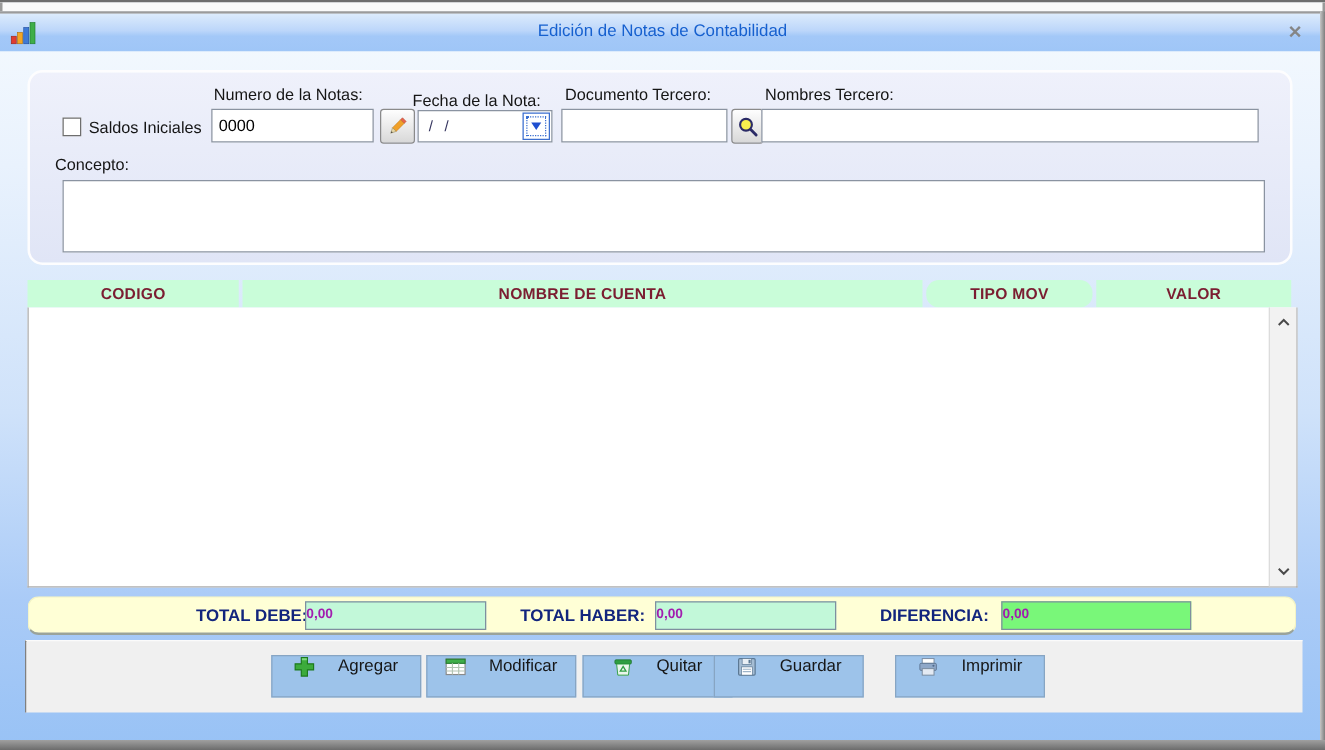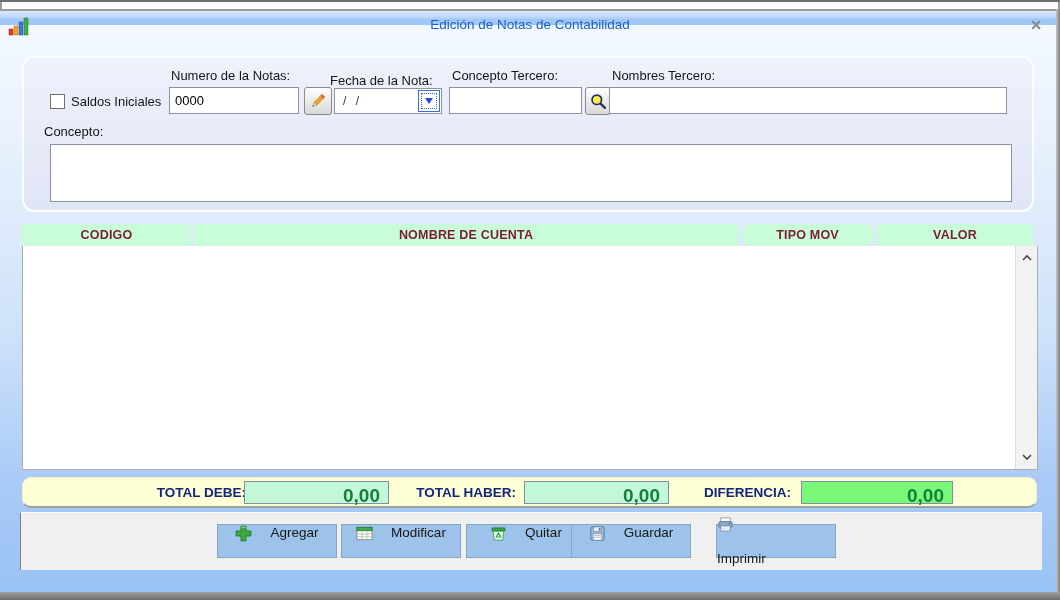--- a/index.html
+++ b/index.html
@@ -8,21 +8,21 @@
     font-family:"Liberation Sans",sans-serif;
     background:linear-gradient(180deg,#f2f8fe 6%,#e9f2fd 22%,#cfe2fa 55%,#aacbf7 80%,#98c2f5 100%);
   }
   
   .tf1{position:absolute;top:0;left:0;right:0;height:2px;background:#6e6e6e;}
   .tf2{position:absolute;top:2px;left:0;right:0;height:7px;background:#fafafa;border-left:2px solid #9a9a9a;border-right:2px solid #9a9a9a;box-sizing:border-box;}
   .tf3{position:absolute;top:9px;left:0;right:0;height:2px;background:#9b9b9b;}
   .bottom-frame{position:absolute;bottom:0;left:0;right:0;height:8px;background:linear-gradient(180deg,#a0a0a0,#6c6c6c);}
   .right-frame{position:absolute;top:9px;bottom:8px;right:0;width:4px;background:linear-gradient(90deg,#c6c6c6,#7e7e7e);}
   
-  .titlebar{position:absolute;top:11px;left:0;right:0;height:14px;
+  .titlebar{position:absolute;top:11px;left:0;right:0;height:30px;
     background:linear-gradient(180deg,#dcebfc 0%,#bcd6fa 45%,#a3c8f8 60%,#9fc6f7 100%);padding-left:28px;}
   .app-icon{position:absolute;left:8px;top:5px;width:22px;height:20px;}
   .wtitle{position:absolute;left:0;right:0;top:6px;text-align:center;font-size:13.5px;color:#1660cf;}
   .close-x{position:absolute;right:18px;top:6px;font-size:14px;font-weight:bold;color:#858585;cursor:default;}
   
   .form-panel{position:absolute;left:22px;top:56px;width:1012px;height:156px;box-sizing:border-box;
     background:linear-gradient(180deg,#eff1fb,#e0e5f6);border:2px solid #fdfdfe;border-radius:12px;}
   .lbl{position:absolute;font-size:13px;color:#151515;white-space:nowrap;}
   .l-numero{left:147px;top:10px;} .l-fecha{left:306px;top:15px;}
   .l-doc{left:428px;top:10px;} .l-nombres{left:588px;top:10px;} .l-concepto{left:20px;top:66px;}
@@ -49,30 +49,30 @@
   .h1{left:22px;width:169px;} .h2{left:194px;width:544px;} .h3{left:741px;width:133px;border-radius:10px;} .h4{left:877px;width:156px;}
   .tbody{position:absolute;left:22px;top:246px;width:1016px;height:224px;background:#fff;border:1px solid #adadad;border-top:none;box-sizing:border-box;}
   .vscroll{position:absolute;right:0;top:0;bottom:0;width:21px;background:#f2f2f2;border-left:1px solid #dcdcdc;}
   .varrow{position:absolute;left:0;right:0;height:20px;display:flex;align-items:center;justify-content:center;}
   .varrow.up{top:2px;} .varrow.down{bottom:2px;}
   
   .totals{position:absolute;left:22px;top:477px;width:1015px;height:31px;background:#ffffd6;border-radius:9px;
     border:1px solid #f3f3c6;border-bottom:2px solid #9aa39a;box-sizing:border-box;}
   .tlabel{position:absolute;top:7px;font-size:13.5px;font-weight:bold;color:#12257d;text-align:right;white-space:nowrap;}
   .lab-debe{left:60px;width:163px;} .lab-haber{left:378px;width:115px;} .lab-dif{left:652px;width:116px;}
-  .tfield{position:absolute;top:3px;height:23px;background:#c2f8d9;border:1px solid #7f8f9f;color:#15803d;
-    font-weight:bold;font-size:19px;text-align:right;padding:3px 8px 0 0;box-sizing:border-box;}
+  .tfield{position:absolute;top:3px;height:23px;background:#c2f8d9;border:1px solid #7f8f9f;color:#a21caf;
+    font-weight:bold;font-size:11px;text-align:left;padding:3px 8px 0 0;box-sizing:border-box;}
   .f-debe{left:221px;width:145px;} .f-haber{left:501px;width:145px;} .f-dif{left:778px;width:152px;background:#79f779;}
   
   .btnbar{position:absolute;left:20px;top:512px;width:1022px;height:58px;background:#f0f0f0;
     border-left:1px solid #808080;border-top:1px solid #fbfbfb;box-sizing:border-box;}
   .btn{position:absolute;top:524px;width:120px;height:34px;background:#9dc3ea;border:1px solid #87a5c3;
     color:#161616;font:13.5px "Liberation Sans",sans-serif;display:flex;align-items:flex-start;justify-content:center;gap:18px;padding:0;}
   .btn svg{flex:0 0 auto;}
-  .btn1{left:217px;} .btn2{left:341px;} .btn3{left:466px;} .btn4{left:571px;} .btn5{left:716px;flex-direction:column;}
+  .btn1{left:217px;} .btn2{left:341px;} .btn3{left:466px;} .btn4{left:571px;} .btn5{left:716px;}
 </style>
 </head>
 <body>
 
 <div class="window">
   <div class="tf1"></div>
   <div class="tf2"></div>
   <div class="tf3"></div>
 
   <div class="titlebar">
@@ -106,21 +106,21 @@
     </button>
 
     <div class="lbl l-fecha">Fecha de la Nota:</div>
     <div class="datefield">
       <span class="dateval">/ /</span>
       <span class="datebtn">
         <span class="tri"></span>
       </span>
     </div>
 
-    <div class="lbl l-doc">Concepto Tercero:</div>
+    <div class="lbl l-doc">Documento Tercero:</div>
     <input class="inp i-doc" value="" style="">
     <button class="mini-btn b-search">
       <svg width="17" height="17" viewBox="0 0 18 18">
         <circle cx="7.2" cy="7.2" r="5" fill="#f7ef4e" stroke="#2b2b66" stroke-width="1.8"></circle>
         <line x1="11.2" y1="11.2" x2="15.8" y2="15.8" stroke="#2b2b66" stroke-width="2.4" stroke-linecap="round"></line>
       </svg>
     </button>
 
     <div class="lbl l-nombres">Nombres Tercero:</div>
     <input class="inp i-nombres" value="" style="">

